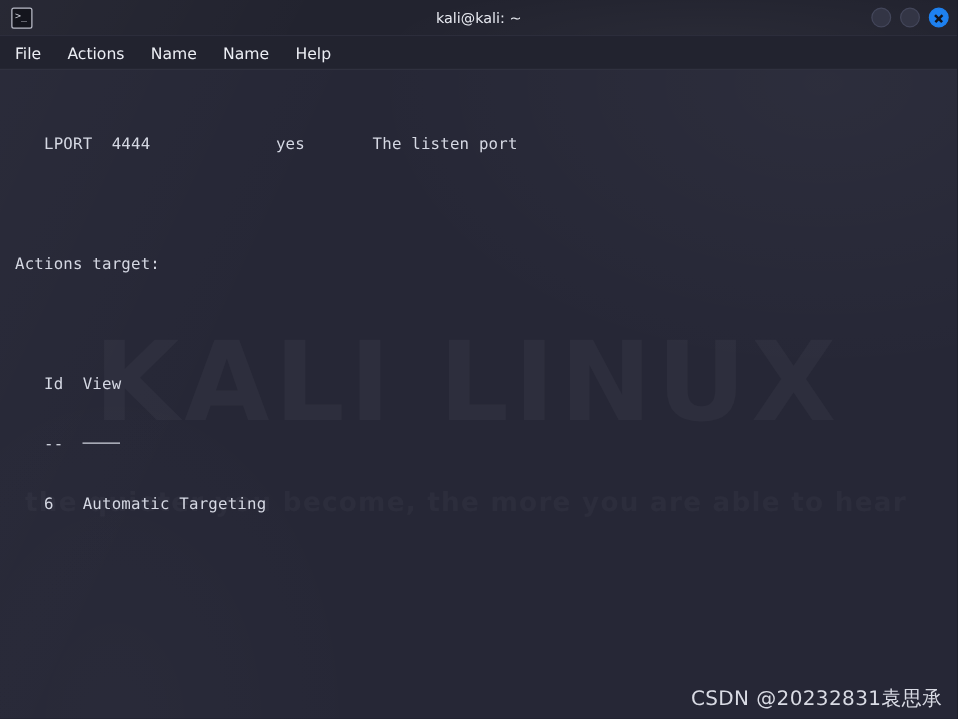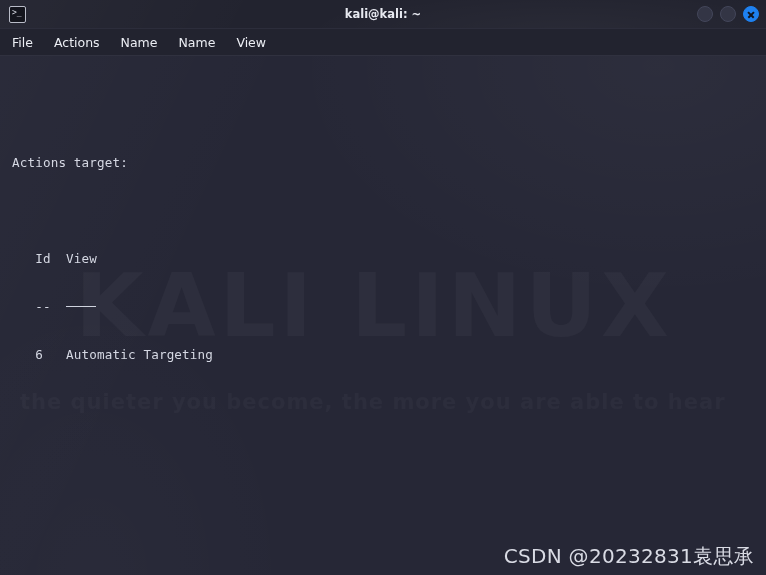--- a/index.html
+++ b/index.html
@@ -58,21 +58,20 @@
     font-family: "DejaVu Sans Mono", monospace;
   }
   .title-text {
     position: absolute;
     left: 0; right: 0;
     text-align: center;
     font-family: "DejaVu Sans", sans-serif;
     font-size: 11.5px;
     color: #e7e9f0;
     pointer-events: none;
-    font-weight: bold;
   }
   .win-buttons {
     position: absolute;
     right: 7px;
     top: 0;
     height: 28px;
     display: flex;
     align-items: center;
     gap: 7px;
   }
@@ -183,21 +182,21 @@
     width: 30px;
     height: 1.5px;
     background: #cfd3de;
     vertical-align: 4px;
   }
   .watermark-csdn {
     position: absolute;
     right: 12px;
     bottom: 6px;
     font-family: "DejaVu Sans", sans-serif;
-    font-size: 20px;
+    font-size: 16px;
     color: #d9dbe4;
     letter-spacing: 0.3px;
     pointer-events: none;
     user-select: none;
   }
 </style>
 </head>
 <body>
 
 <div class="window">
@@ -213,30 +212,31 @@
       <div class="wbtn"></div>
       <div class="wbtn close"></div>
     </div>
   </div>
 
   <div class="menubar">
     <div class="menu-item">File</div>
     <div class="menu-item">Actions</div>
     <div class="menu-item">Name</div>
     <div class="menu-item">Name</div>
-    <div class="menu-item">View</div>
+    <div class="menu-item">Help</div>
   </div>
 
   <div class="terminal">
     <div class="term-bg"></div>
     <div class="wm-kali">KALI LINUX</div>
     <div class="wm-tag">the quieter you become, the more you are able to hear</div>
 
     <div class="term-text">
 
+      <div class="line">   LPORT  4444             yes       The listen port</div>
       <div class="line"> </div>
       <div class="line">Actions target:</div>
       <div class="line"> </div>
       <div class="line">   Id  View</div>
       <div class="line"><span>   --  </span><span class="sep-rule-short"></span></div>
       <div class="line">   6   Automatic Targeting</div>
       <div class="line"> </div>
       <div class="line"> </div>
       <div class="line"> </div>
 

